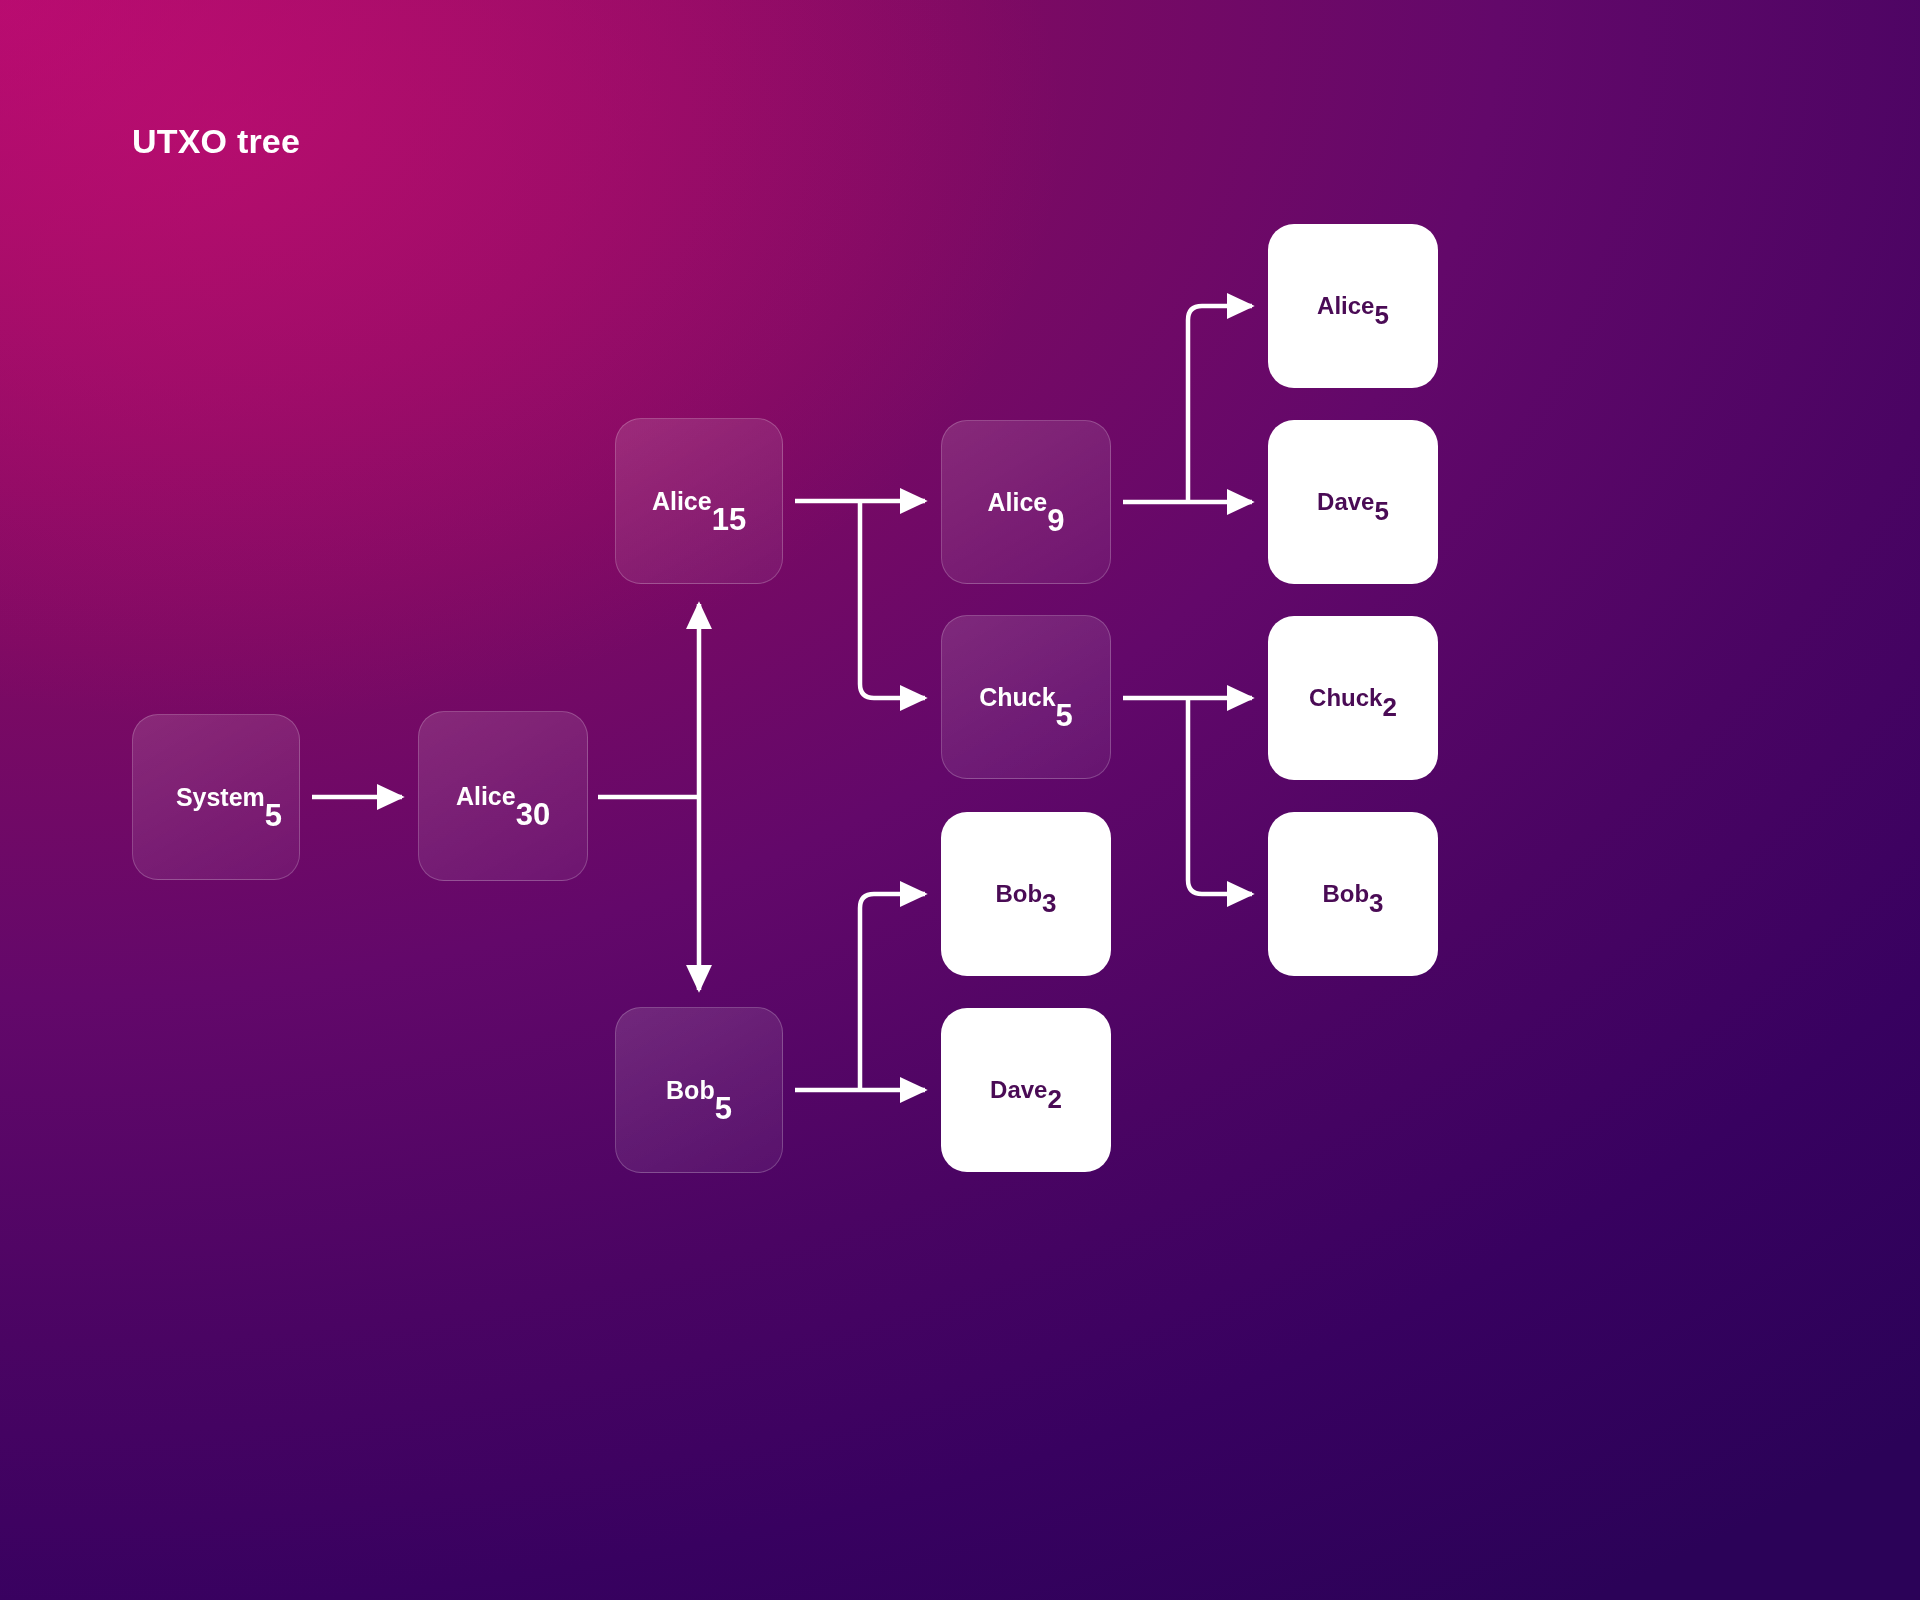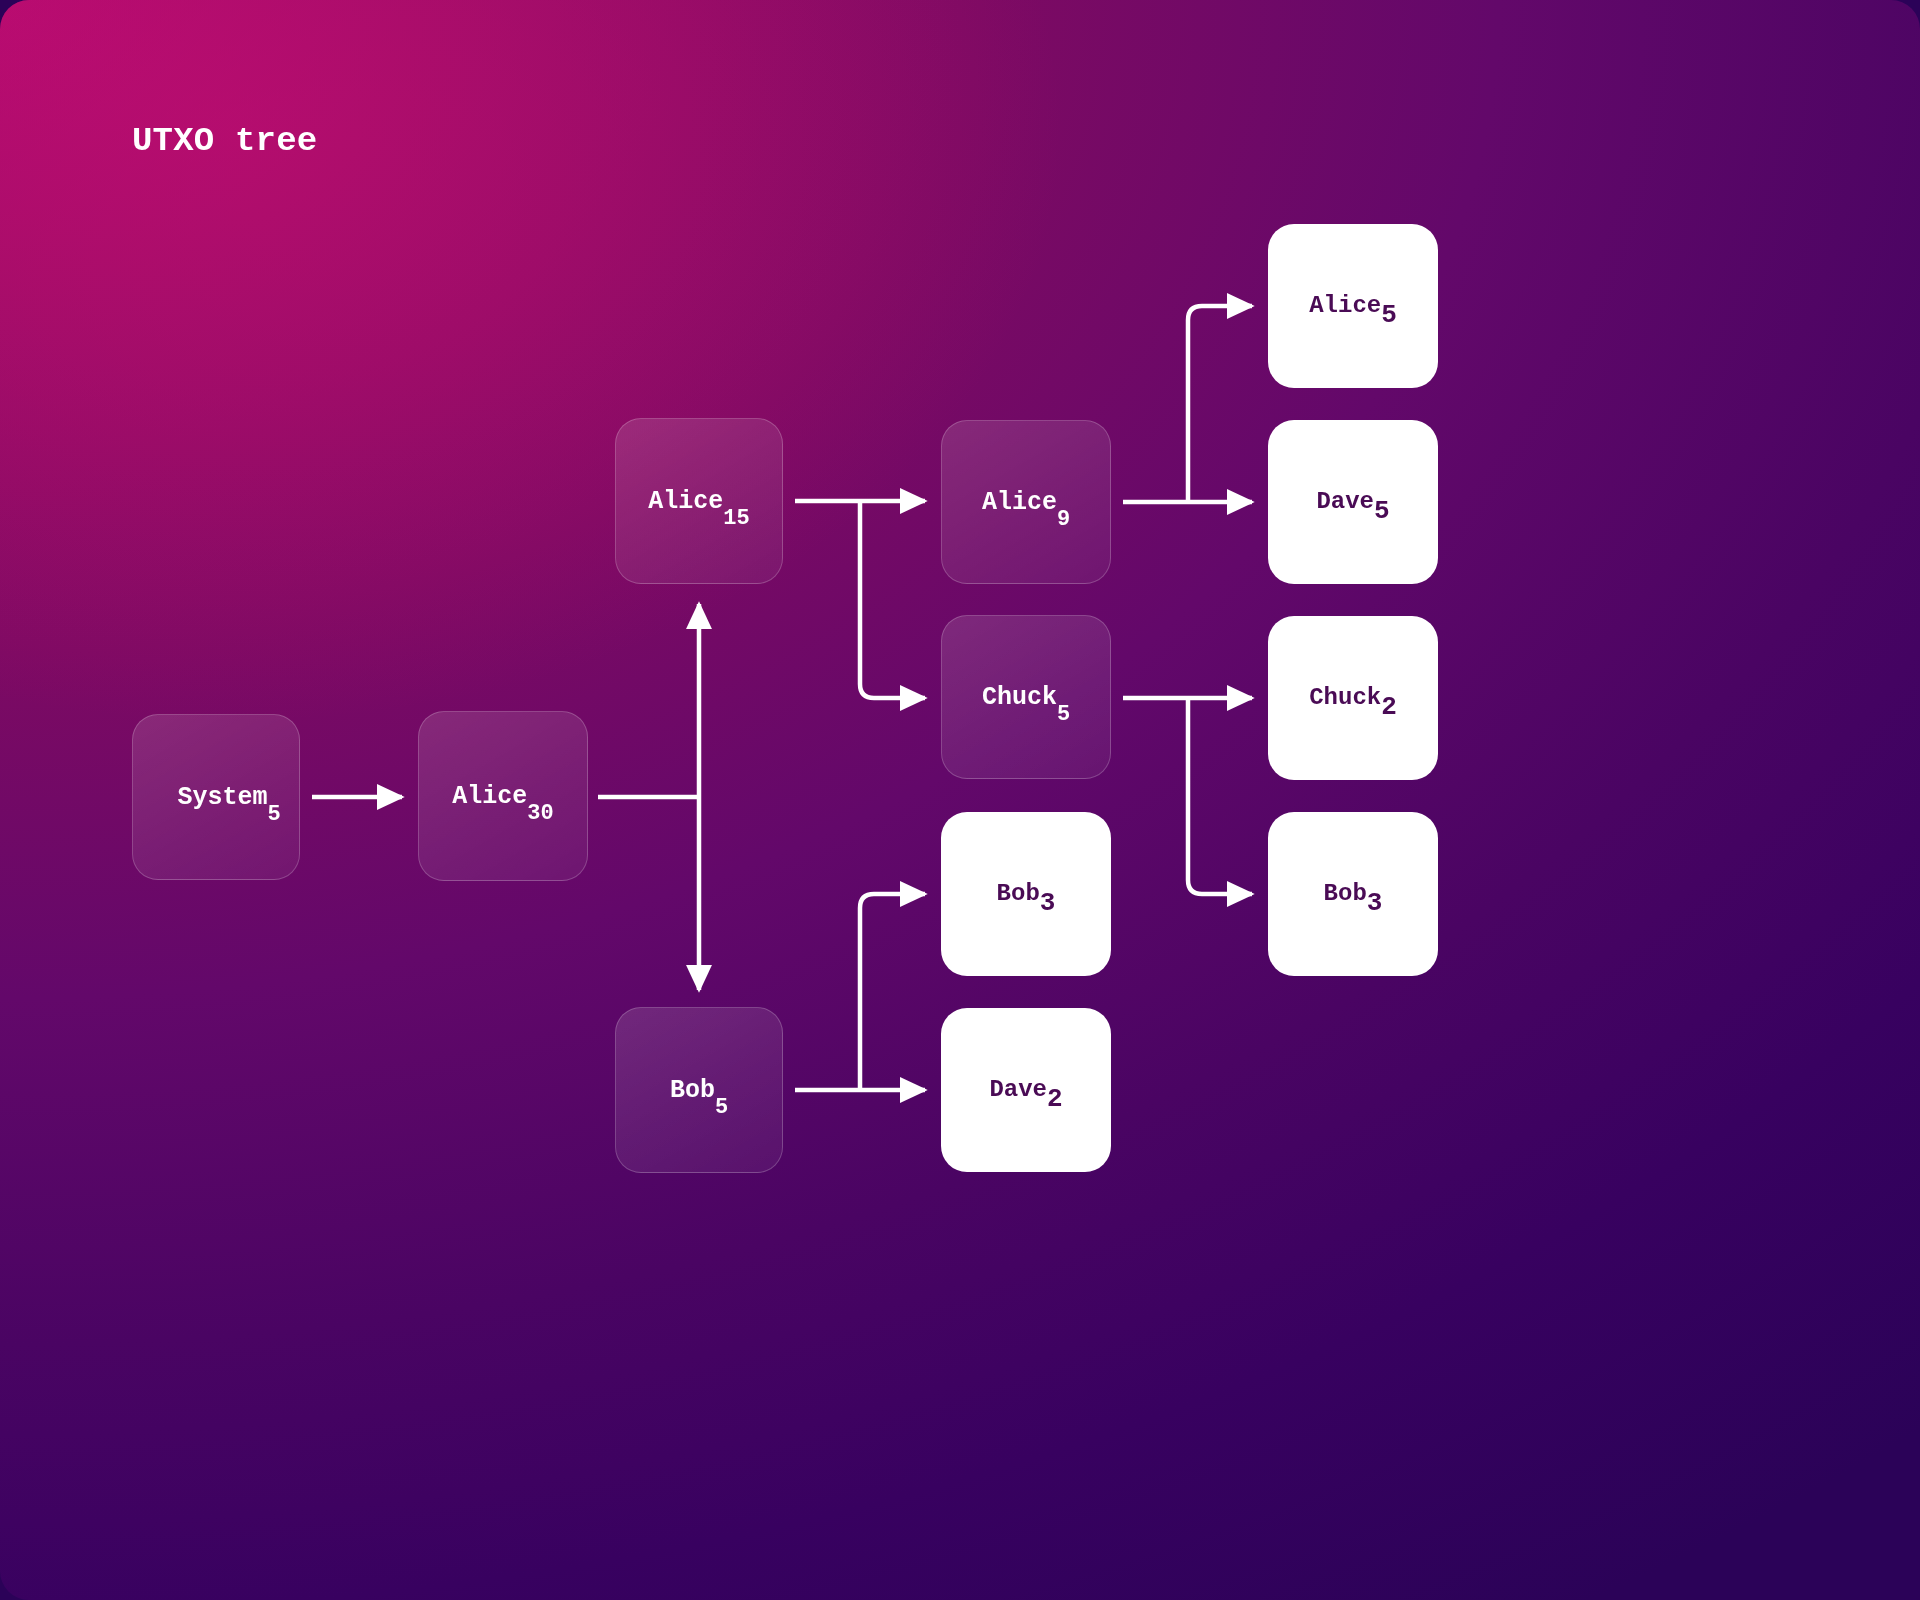--- a/index.html
+++ b/index.html
@@ -5,31 +5,30 @@
   html, body {
     margin: 0;
     padding: 0;
     background: #2B0258;
   }
   #stage {
     position: relative;
     width: 1920px;
     height: 1600px;
     overflow: hidden;
-    font-family: Liberation Mono, monospace;
+    font-family: Liberation Sans, sans-serif;
     background:
       radial-gradient(ellipse 150% 120% at 0% 0%,
         #B30A6E 0%,
         #9C0C65 14%,
         #7D0A63 34%,
         #63086A 52%,
         #4A0463 70%,
         #380160 84%,
         #2B0258 100%);
-    border-radius: 29px;
   }
   #stage::after {
     content: "";
     position: absolute;
     inset: 0;
     background: radial-gradient(ellipse 70% 60% at 12% 8%, rgba(196,14,116,0.55) 0%, rgba(196,14,116,0.0) 62%);
     pointer-events: none;
   }
 
   #title {
@@ -62,21 +61,21 @@
     justify-content: center;
     border-radius: 26px;
     z-index: 4;
   }
   .node .nm {
     font-size: 25px;
     font-weight: bold;
     line-height: 1.0;
   }
   .node .amt {
-    font-size: 22px;
+    font-size: 31px;
     font-weight: bold;
     line-height: 1.0;
     margin-top: 36px;
   }
 
   .node.utxo {
     background: linear-gradient(150deg, rgba(255,255,255,0.135) 0%, rgba(255,255,255,0.085) 55%, rgba(255,255,255,0.055) 100%);
     border: 1.5px solid rgba(255,255,255,0.20);
     color: #FFFFFF;
   }

